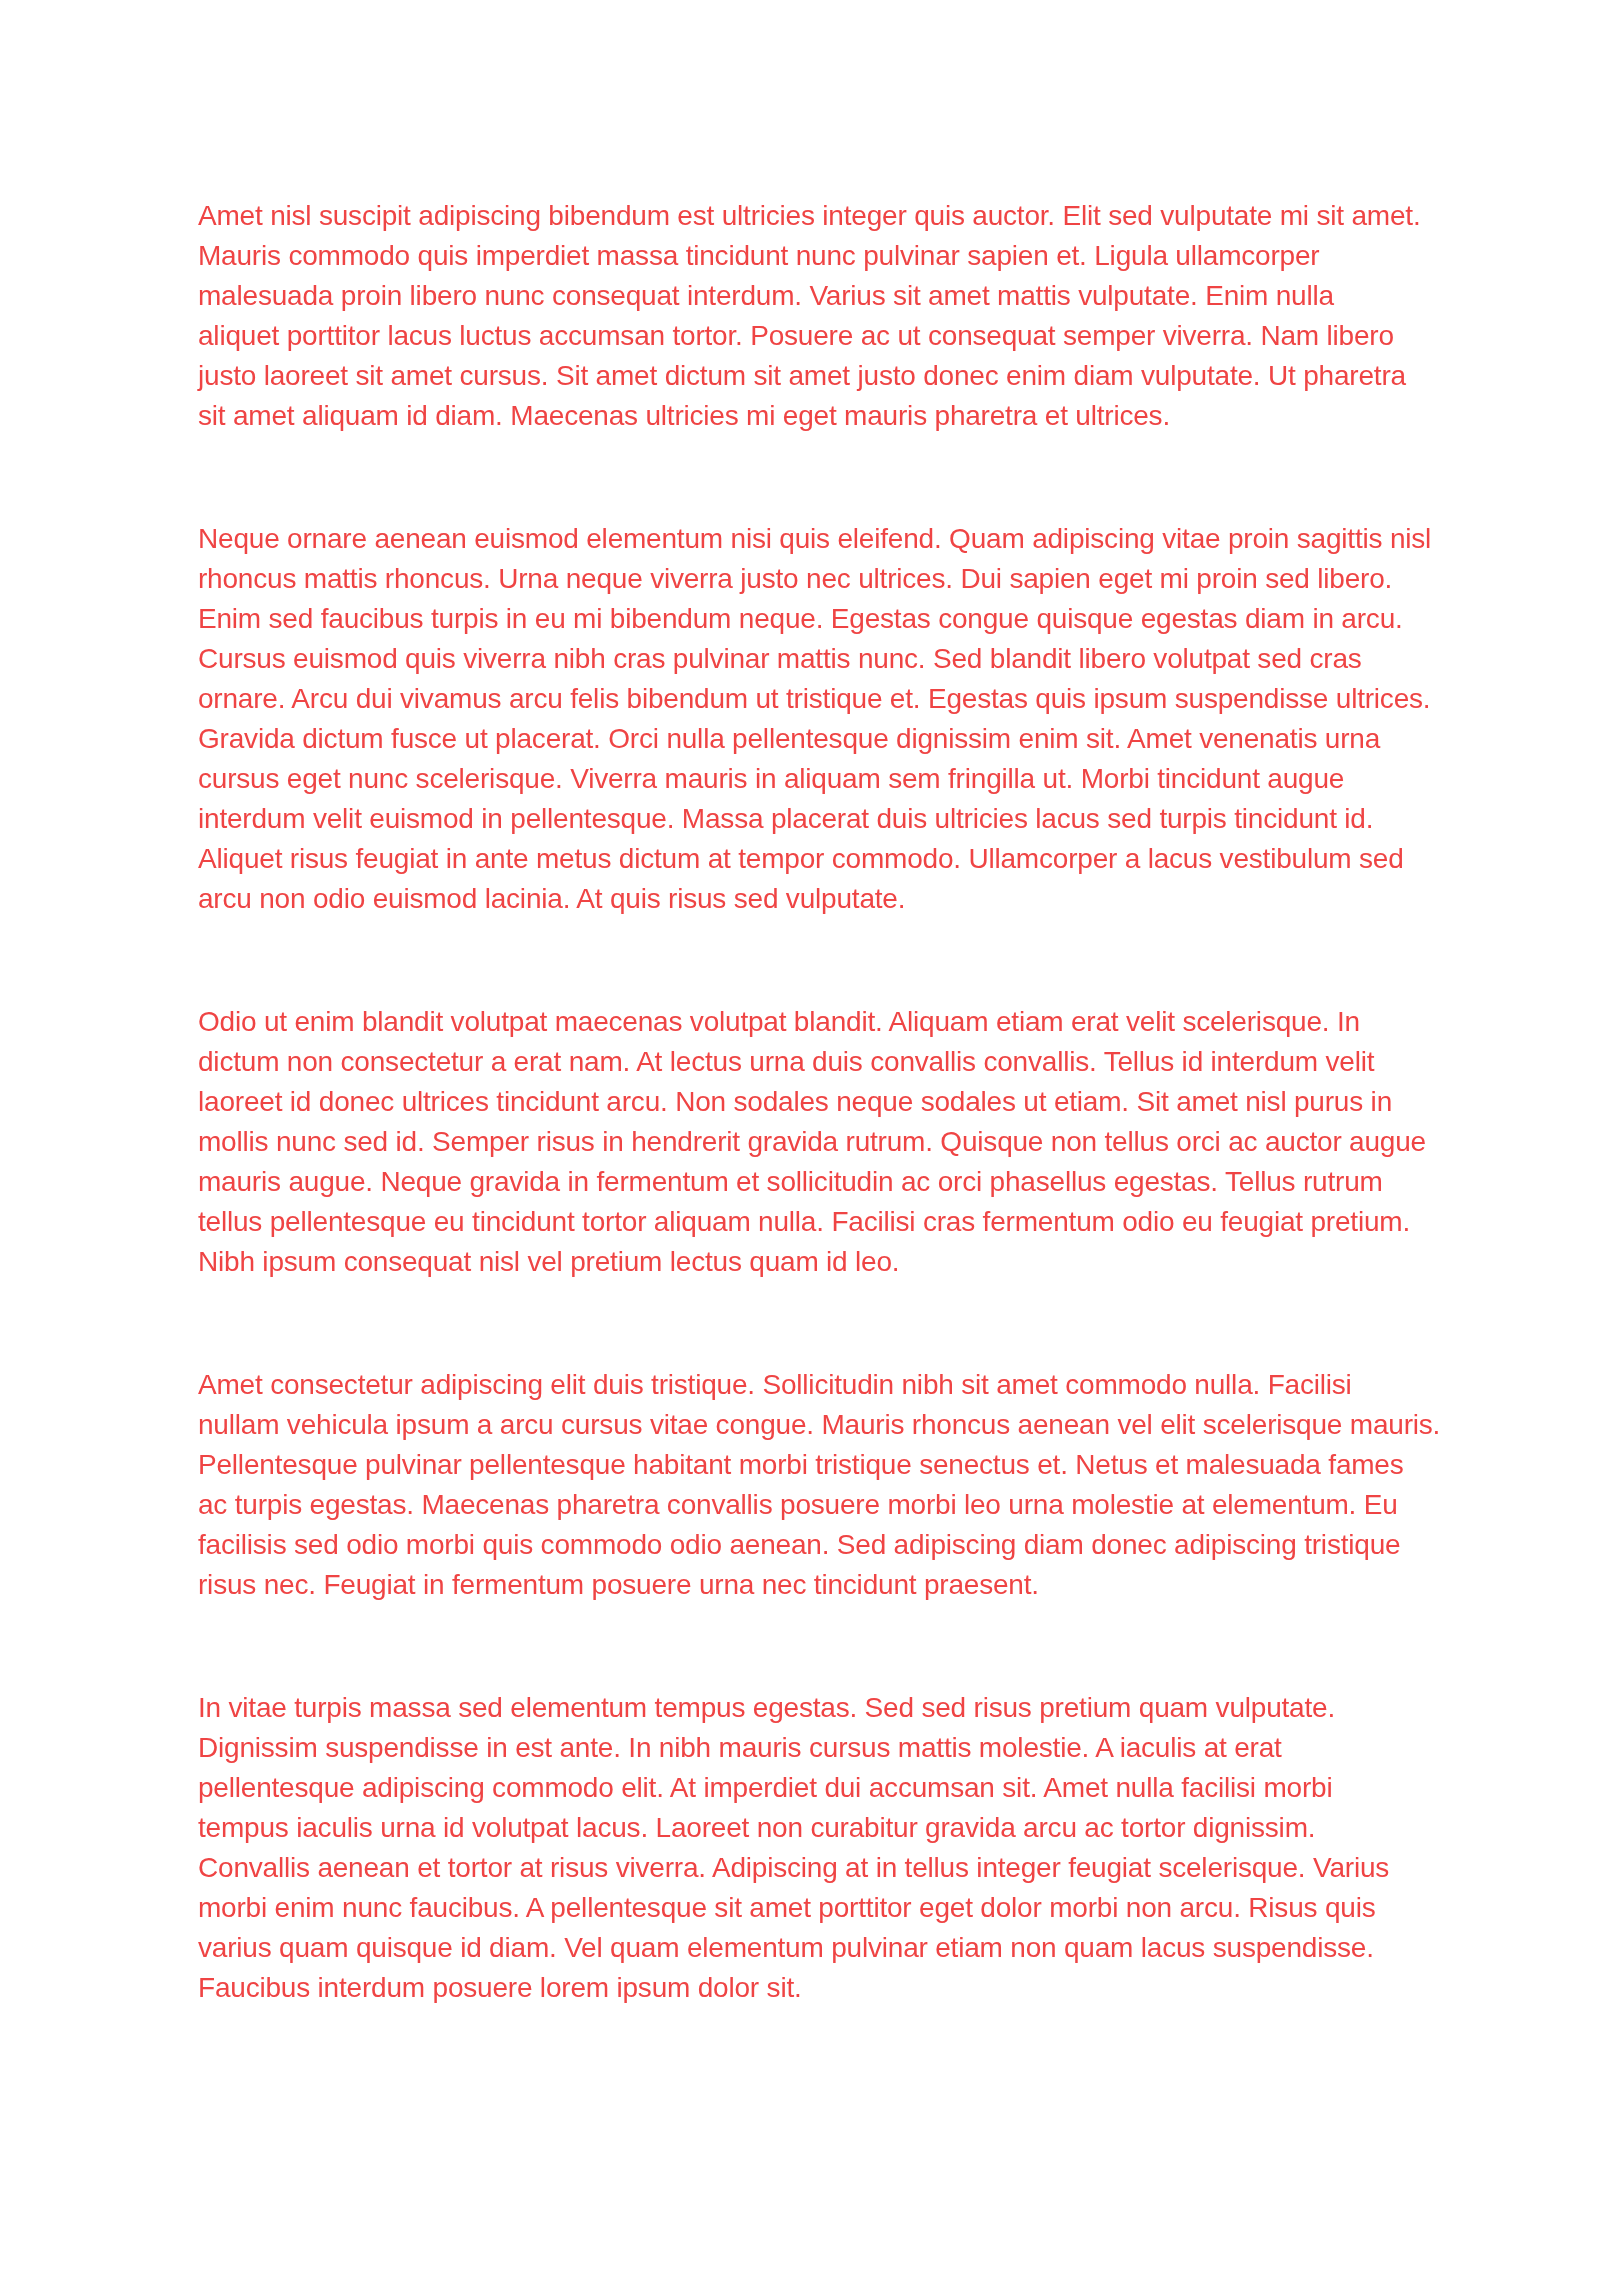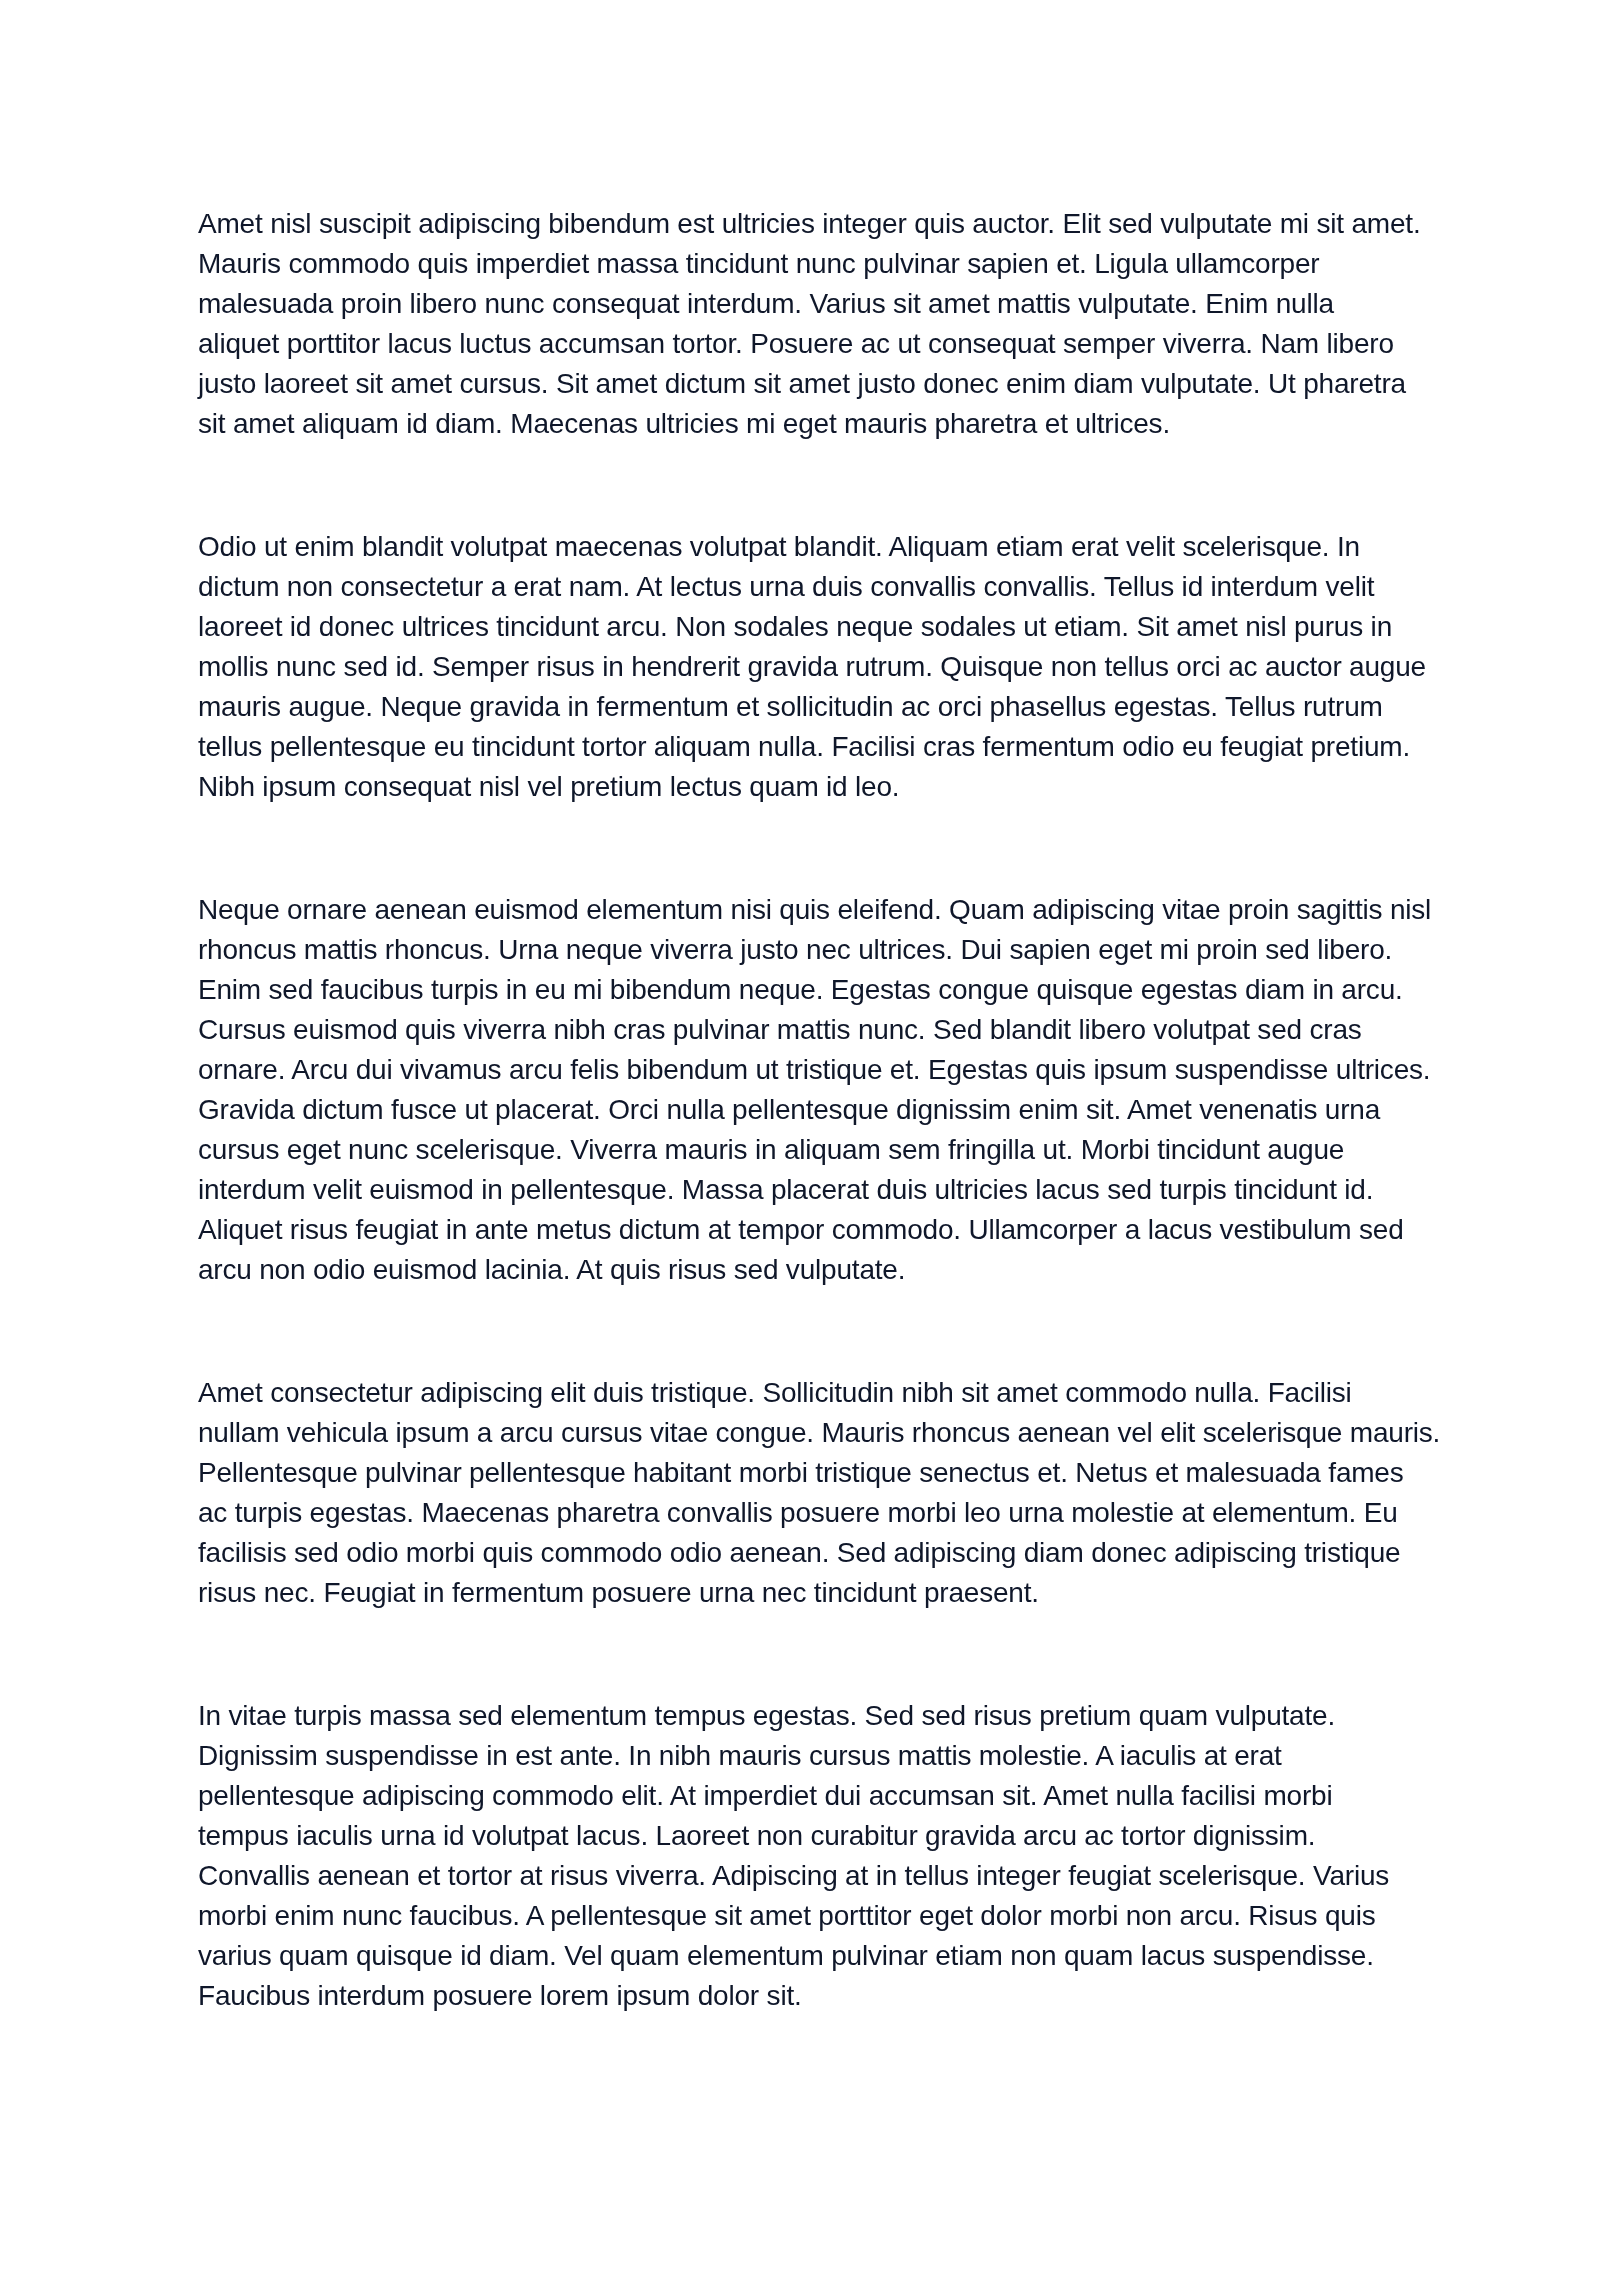--- a/index.html
+++ b/index.html
@@ -14,58 +14,58 @@
     background: #ffffff;
     overflow: hidden;
   }
   .text-block {
     position: absolute;
     left: 198px;
     top: 196px;
     width: 1274px;
   }
   .para {
-    margin: 8px 0 83px 0;
+    margin: 0 0 83px 0;
     font-family: "Liberation Sans", sans-serif;
     font-size: 28px;
     line-height: 40px;
-    color: #0f172a;
+    color: #ef4444;
     white-space: pre;       
     letter-spacing: -0.2px; 
   }
   .para:last-child { margin-bottom: 0; }
 </style>
 </head>
 <body>
 
 <div class="page">
   <div class="text-block">
     <p class="para">Amet nisl suscipit adipiscing bibendum est ultricies integer quis auctor. Elit sed vulputate mi sit amet.
 Mauris commodo quis imperdiet massa tincidunt nunc pulvinar sapien et. Ligula ullamcorper
 malesuada proin libero nunc consequat interdum. Varius sit amet mattis vulputate. Enim nulla
 aliquet porttitor lacus luctus accumsan tortor. Posuere ac ut consequat semper viverra. Nam libero
 justo laoreet sit amet cursus. Sit amet dictum sit amet justo donec enim diam vulputate. Ut pharetra
 sit amet aliquam id diam. Maecenas ultricies mi eget mauris pharetra et ultrices.</p>
-    <p class="para">Odio ut enim blandit volutpat maecenas volutpat blandit. Aliquam etiam erat velit scelerisque. In
-dictum non consectetur a erat nam. At lectus urna duis convallis convallis. Tellus id interdum velit
-laoreet id donec ultrices tincidunt arcu. Non sodales neque sodales ut etiam. Sit amet nisl purus in
-mollis nunc sed id. Semper risus in hendrerit gravida rutrum. Quisque non tellus orci ac auctor augue
-mauris augue. Neque gravida in fermentum et sollicitudin ac orci phasellus egestas. Tellus rutrum
-tellus pellentesque eu tincidunt tortor aliquam nulla. Facilisi cras fermentum odio eu feugiat pretium.
-Nibh ipsum consequat nisl vel pretium lectus quam id leo.</p>
     <p class="para">Neque ornare aenean euismod elementum nisi quis eleifend. Quam adipiscing vitae proin sagittis nisl
 rhoncus mattis rhoncus. Urna neque viverra justo nec ultrices. Dui sapien eget mi proin sed libero.
 Enim sed faucibus turpis in eu mi bibendum neque. Egestas congue quisque egestas diam in arcu.
 Cursus euismod quis viverra nibh cras pulvinar mattis nunc. Sed blandit libero volutpat sed cras
 ornare. Arcu dui vivamus arcu felis bibendum ut tristique et. Egestas quis ipsum suspendisse ultrices.
 Gravida dictum fusce ut placerat. Orci nulla pellentesque dignissim enim sit. Amet venenatis urna
 cursus eget nunc scelerisque. Viverra mauris in aliquam sem fringilla ut. Morbi tincidunt augue
 interdum velit euismod in pellentesque. Massa placerat duis ultricies lacus sed turpis tincidunt id.
 Aliquet risus feugiat in ante metus dictum at tempor commodo. Ullamcorper a lacus vestibulum sed
 arcu non odio euismod lacinia. At quis risus sed vulputate.</p>
+    <p class="para">Odio ut enim blandit volutpat maecenas volutpat blandit. Aliquam etiam erat velit scelerisque. In
+dictum non consectetur a erat nam. At lectus urna duis convallis convallis. Tellus id interdum velit
+laoreet id donec ultrices tincidunt arcu. Non sodales neque sodales ut etiam. Sit amet nisl purus in
+mollis nunc sed id. Semper risus in hendrerit gravida rutrum. Quisque non tellus orci ac auctor augue
+mauris augue. Neque gravida in fermentum et sollicitudin ac orci phasellus egestas. Tellus rutrum
+tellus pellentesque eu tincidunt tortor aliquam nulla. Facilisi cras fermentum odio eu feugiat pretium.
+Nibh ipsum consequat nisl vel pretium lectus quam id leo.</p>
     <p class="para">Amet consectetur adipiscing elit duis tristique. Sollicitudin nibh sit amet commodo nulla. Facilisi
 nullam vehicula ipsum a arcu cursus vitae congue. Mauris rhoncus aenean vel elit scelerisque mauris.
 Pellentesque pulvinar pellentesque habitant morbi tristique senectus et. Netus et malesuada fames
 ac turpis egestas. Maecenas pharetra convallis posuere morbi leo urna molestie at elementum. Eu
 facilisis sed odio morbi quis commodo odio aenean. Sed adipiscing diam donec adipiscing tristique
 risus nec. Feugiat in fermentum posuere urna nec tincidunt praesent.</p>
     <p class="para">In vitae turpis massa sed elementum tempus egestas. Sed sed risus pretium quam vulputate.
 Dignissim suspendisse in est ante. In nibh mauris cursus mattis molestie. A iaculis at erat
 pellentesque adipiscing commodo elit. At imperdiet dui accumsan sit. Amet nulla facilisi morbi
 tempus iaculis urna id volutpat lacus. Laoreet non curabitur gravida arcu ac tortor dignissim.

